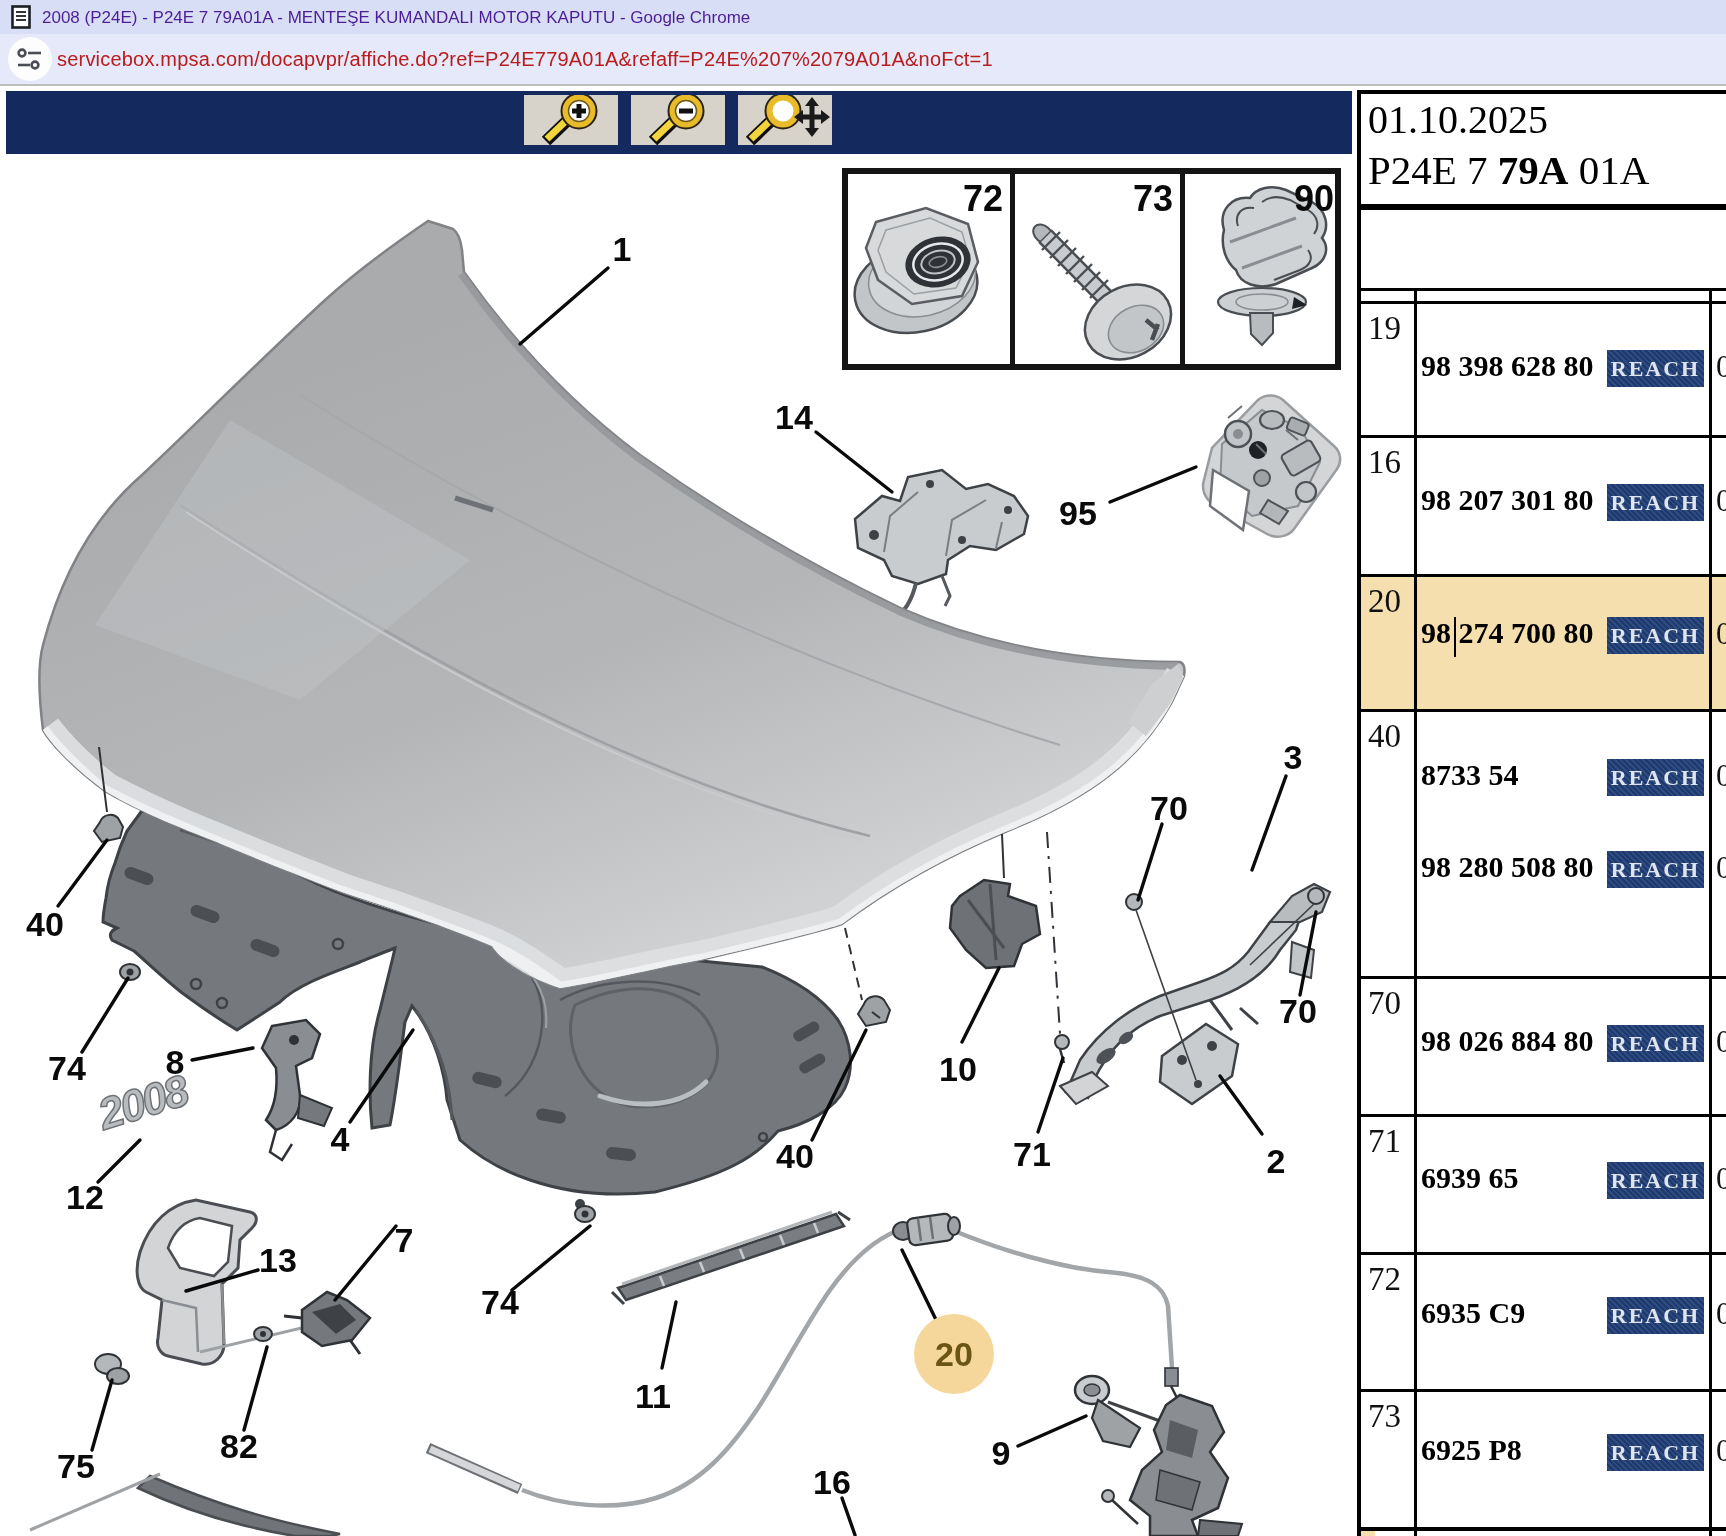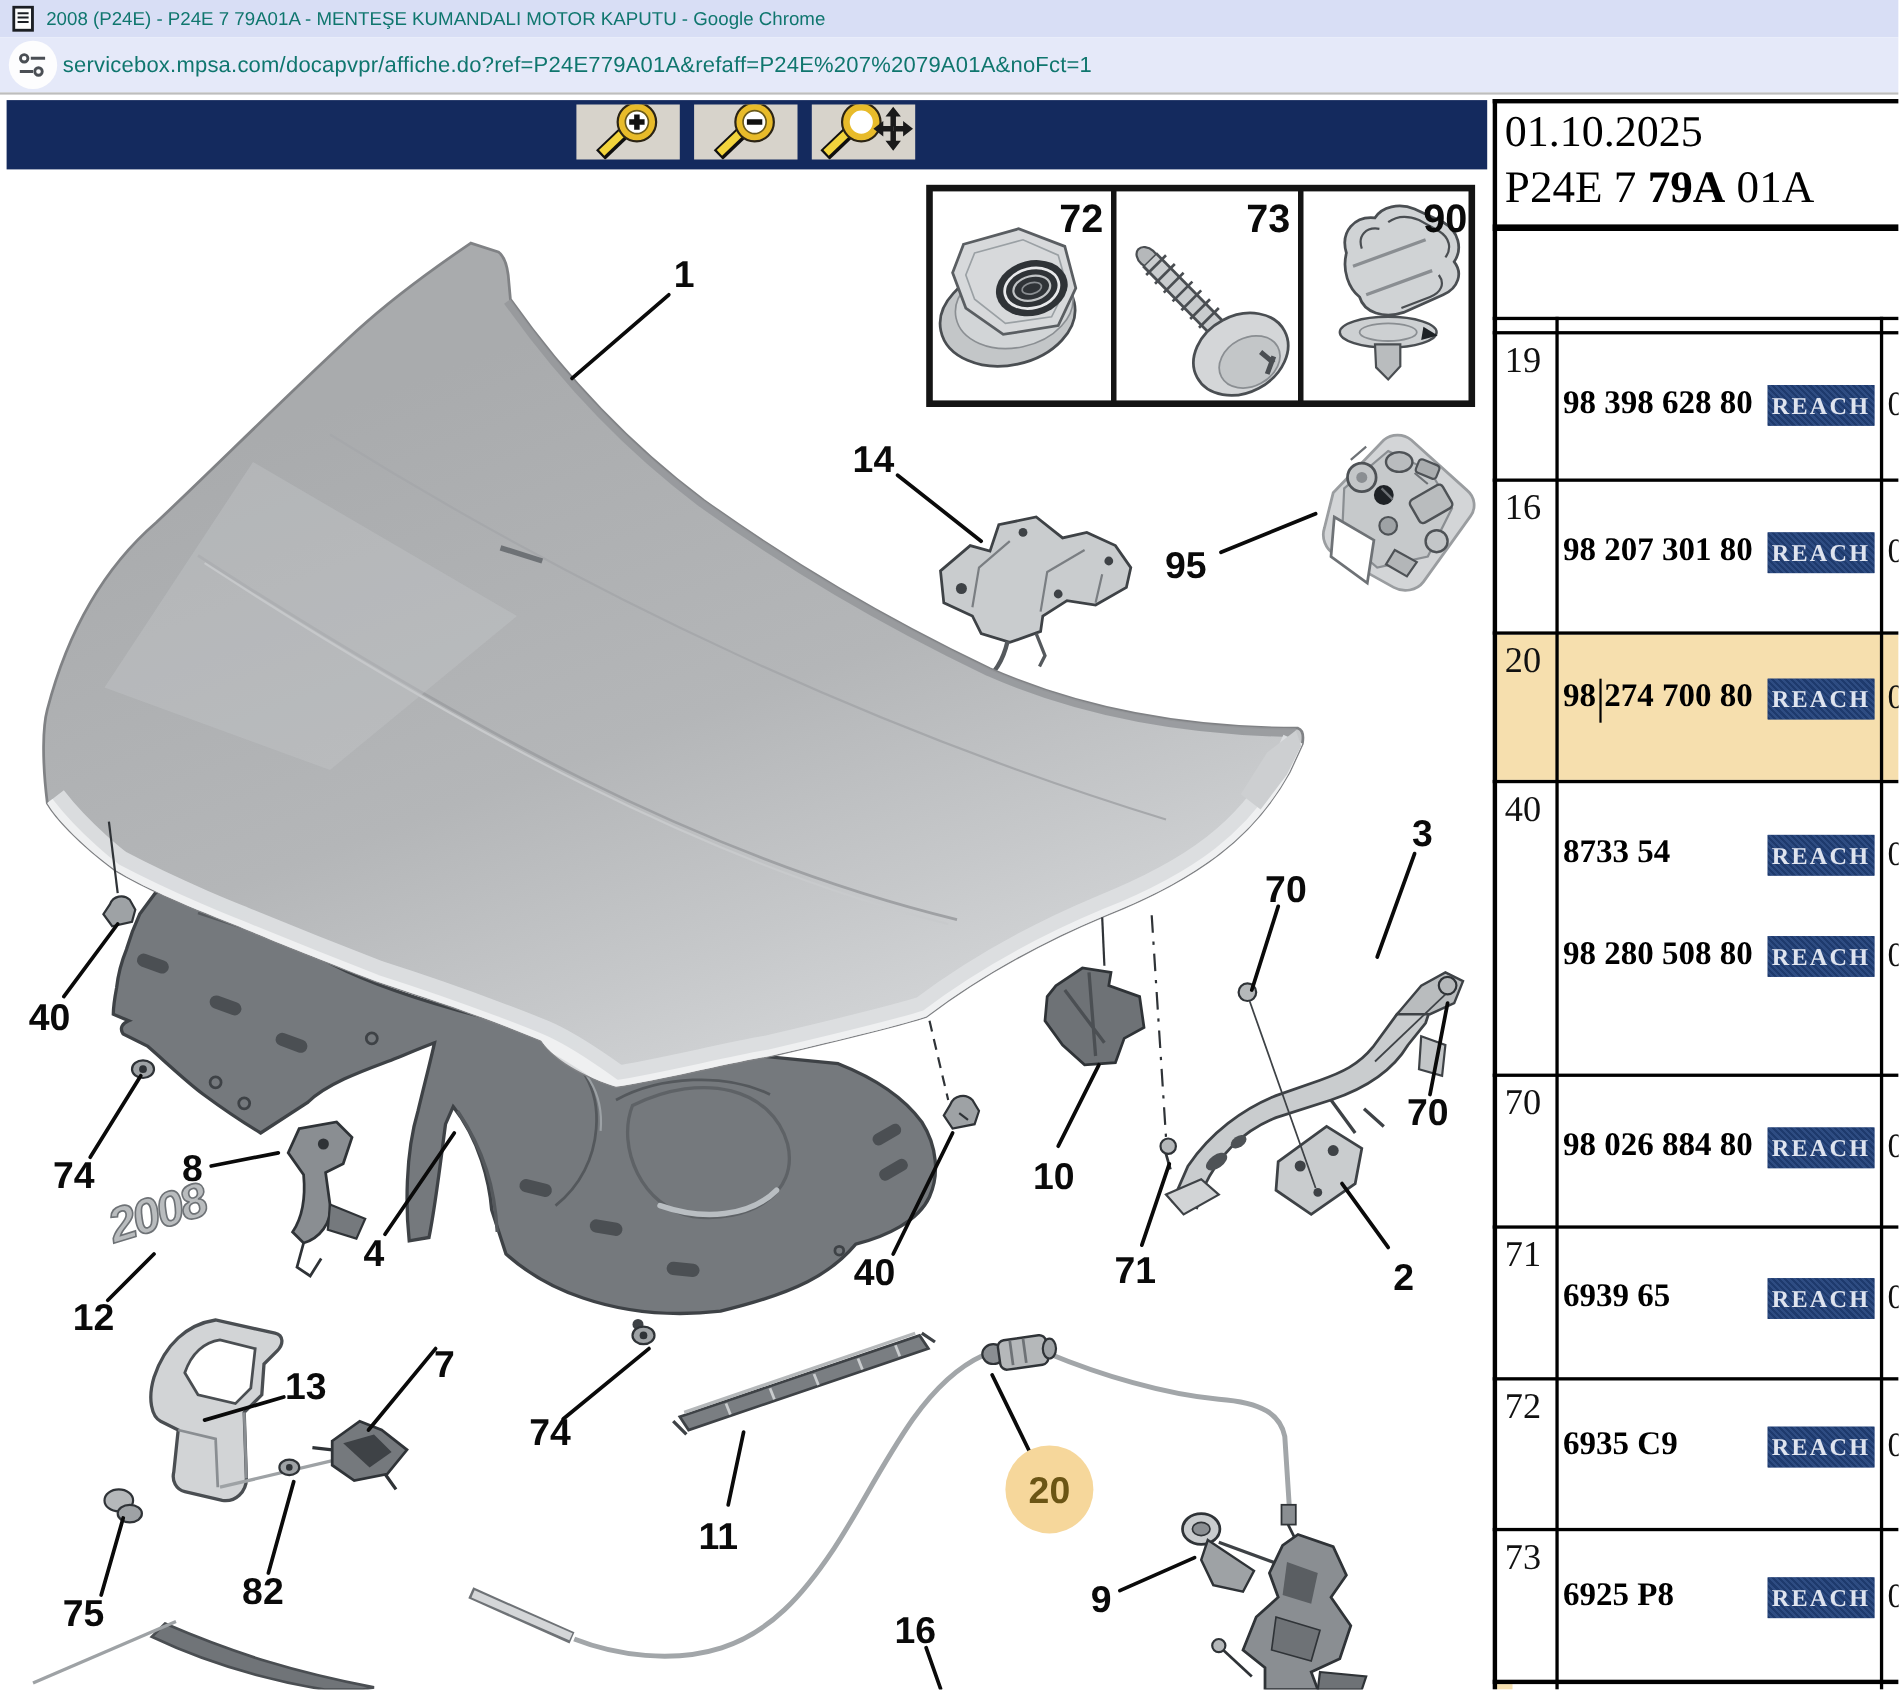--- a/index.html
+++ b/index.html
@@ -1,20 +1,20 @@
 <!DOCTYPE html>
 <html><head>
 <meta charset="utf-8">
 <style>
 html,body{margin:0;padding:0;width:1726px;height:1536px;background:#fff;overflow:hidden;
 font-family:"Liberation Sans",sans-serif;position:relative}
 #titlebar{position:absolute;left:0;top:0;width:1726px;height:34px;background:#d8def5;}
-#titlebar .txt{position:absolute;left:42px;top:8px;font-size:17px;color:#0f766e;text-align:right;}
+#titlebar .txt{position:absolute;left:42px;top:8px;font-size:17px;color:#4c1d95;text-align:right;}
 #urlbar{position:absolute;left:0;top:34px;width:1726px;height:50px;background:#e5e9f9;}
-#urlbar .txt{position:absolute;left:57px;top:14px;font-size:20px;color:#0f766e;letter-spacing:0.2px}
+#urlbar .txt{position:absolute;left:57px;top:14px;font-size:20px;color:#b91c1c;letter-spacing:0.2px}
 #urlline{position:absolute;left:0;top:84px;width:1726px;height:2px;background:#bdbdbd}
 #toolbar{position:absolute;left:6px;top:91px;width:1346px;height:63px;background:#142a5e}
 .tbtn{position:absolute;top:4px;width:94px;height:50px;background:#d7d3cb;}
 #diag{position:absolute;left:0;top:0;width:1726px;height:1536px}
 #rtable{position:absolute;left:1357px;top:90px;width:369px;height:1328px;font-family:"Liberation Serif",serif}
 .blk{position:absolute;background:#000}
 .wheat{background:#f6dfae}
 .idx{position:absolute;left:11px;font-size:33px;color:#111}
 .pn{position:absolute;left:64px;font-size:30px;font-weight:bold;color:#000;white-space:nowrap}
 .reach{position:absolute;left:250px;width:97px;height:37px;background:#23407a;background-image:repeating-linear-gradient(45deg,#1e3a6d 0 2px,#2e4c82 2px 4px);color:#dfe4ef;

